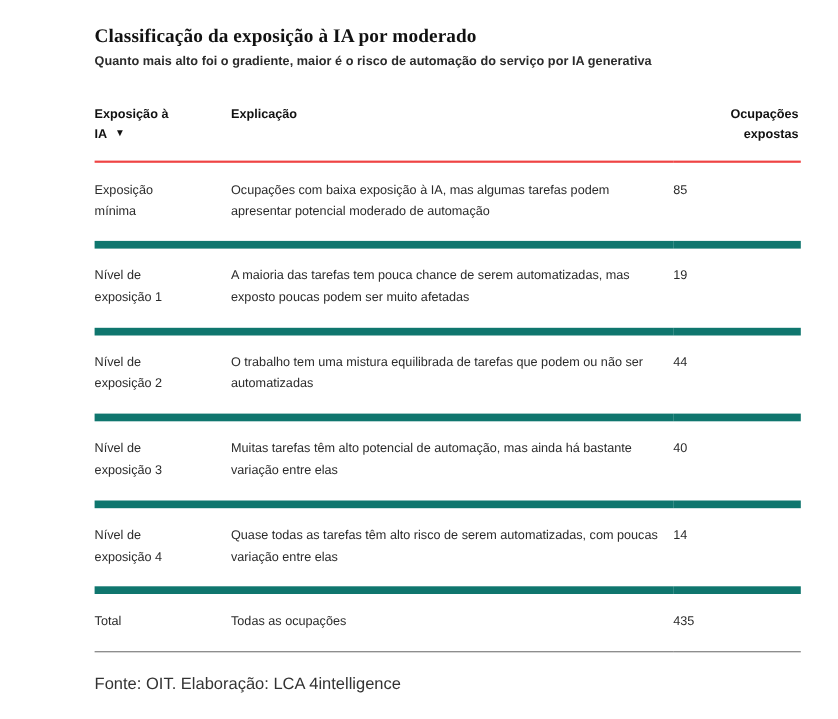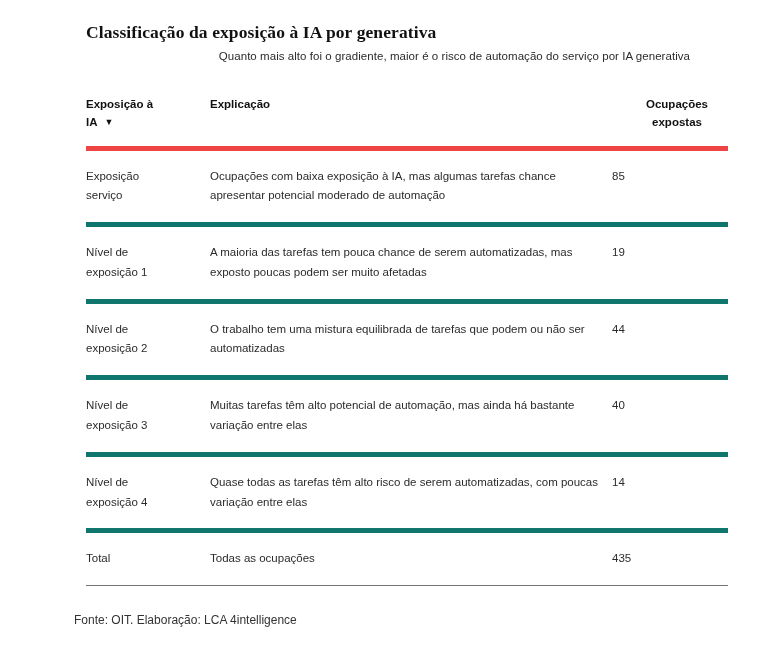--- a/index.html
+++ b/index.html
@@ -24,52 +24,51 @@
   .title {
     font-family: "Liberation Serif", serif;
     font-size: 17.5px;
     font-weight: bold;
     color: #111111;
     margin: 0 0 7px 0;
     letter-spacing: 0.1px;
   }
   .subtitle {
     font-size: 11.5px;
-    font-weight: normal;
+    font-weight: bold;
     color: #2b2b2b;
     margin: 0;
     letter-spacing: 0.05px;
-    text-align: right;
   }
   table.data-table {
     width: 604px;
     border-collapse: collapse;
     margin-top: 34px;
     table-layout: fixed;
   }
   table.data-table th {
     text-align: left;
     vertical-align: top;
     font-size: 11.5px;
     font-weight: bold;
     color: #111111;
     padding: 0 10px 14px 0;
-    border-bottom: 5px solid #ef4444;
+    border-bottom: 2px solid #ef4444;
     line-height: 1.55;
   }
   table.data-table th.col-num {
-    text-align: center;
+    text-align: right;
     padding-left: 16px;
   }
   table.data-table td {
     vertical-align: top;
     font-size: 11.5px;
     color: #2b2b2b;
     padding: 16px 10px 16px 0;
-    border-bottom: 5px solid #0f766e;
+    border-bottom: 7px solid #0f766e;
     line-height: 1.72;
   }
   table.data-table tr:last-child td {
     border-bottom: 1px solid #737373;
   }
   .col-cat { width: 104px; }
   .col-exp { width: 392px; padding-left: 10px !important; }
   .col-num {
     width: 98px;
     padding-right: 2px !important;
@@ -80,32 +79,32 @@
     margin-left: 7px;
     font-size: 9px;
     color: #111111;
     vertical-align: 1px;
   }
   .header-line2 {
     display: block;
   }
   .source {
     position: absolute;
-    left: 74px;
+    left: 86px;
     top: 613px;
-    font-size: 12px;
+    font-size: 15px;
     color: #333333;
   }
 </style>
 </head>
 <body>
 
 <div class="page">
 
-  <h1 class="title">Classificação da exposição à IA por generativa</h1>
+  <h1 class="title">Classificação da exposição à IA por moderado</h1>
   <p class="subtitle">Quanto mais alto foi o gradiente, maior é o risco de automação do serviço por IA generativa</p>
 
   <table class="data-table">
     <thead>
       <tr>
         <th class="col-cat">
           <span>Exposição à</span>
           <span class="header-line2">
             <span>IA</span><span class="sort-arrow">▼</span>
           </span>
@@ -114,23 +113,23 @@
         <th class="col-num">
           <span>Ocupações</span>
           <span class="header-line2">expostas</span>
         </th>
       </tr>
     </thead>
     <tbody>
       <tr>
         <td class="col-cat">
           <span>Exposição</span>
-          <span class="header-line2">serviço</span>
+          <span class="header-line2">mínima</span>
         </td>
-        <td class="col-exp">Ocupações com baixa exposição à IA, mas algumas tarefas chance apresentar potencial moderado de automação</td>
+        <td class="col-exp">Ocupações com baixa exposição à IA, mas algumas tarefas podem apresentar potencial moderado de automação</td>
         <td class="col-num">85</td>
       </tr>
       <tr>
         <td class="col-cat">
           <span>Nível de</span>
           <span class="header-line2">exposição 1</span>
         </td>
         <td class="col-exp">A maioria das tarefas tem pouca chance de serem automatizadas, mas exposto poucas podem ser muito afetadas</td>
         <td class="col-num">19</td>
       </tr>

